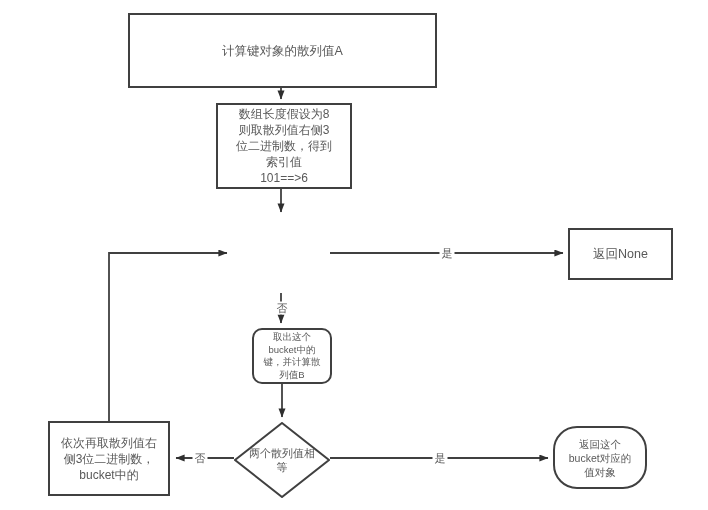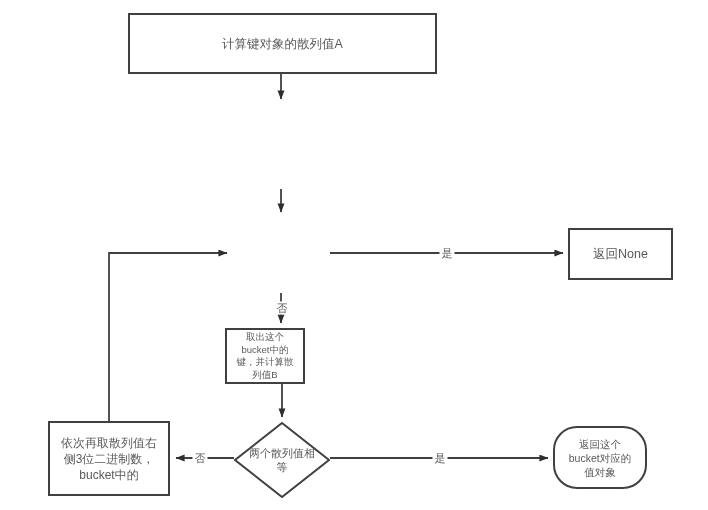--- a/index.html
+++ b/index.html
@@ -41,31 +41,38 @@
       <path d="M281,189 L281,212" marker-end="url(#arr)"></path>
       <path d="M330,253 L563,253" marker-end="url(#arr)"></path>
       <path d="M281,293 L281,323" marker-end="url(#arr)"></path>
       <path d="M282,384 L282,417" marker-end="url(#arr)"></path>
       <path d="M330,458 L548,458" marker-end="url(#arr)"></path>
       <path d="M234,458 L176,458" marker-end="url(#arr)"></path>
       <path d="M109,421 L109,253 L227,253" marker-end="url(#arr)"></path>
     </g>
   </svg>
 
-  <div class="node rect f12b" style="left:128px;top:13px;width:309px;height:61px;">
+  <div class="node rect f12b" style="left:128px;top:13px;width:309px;height:75px;">
     <div class="tl">计算键对象的散列值A</div>
   </div>
 
+  <div class="node rect f12" style="left:216px;top:103px;width:136px;height:86px;">
+    <div class="tl">数组长度假设为8</div>
+    <div class="tl">则取散列值右侧3</div>
+    <div class="tl">位二进制数，得到</div>
+    <div class="tl">索引值</div>
+    <div class="tl">101==&gt;6</div>
+  </div>
 
 
   <div class="node rect f12b" style="left:568px;top:228px;width:105px;height:52px;">
     <div class="tl">返回None</div>
   </div>
 
-  <div class="node rect f9" style="left:225px;top:328px;width:80px;height:56px;">
+  <div class="node rect f9" style="left:252px;top:328px;width:80px;height:56px;border-radius:10px;">
     <div class="tl">取出这个</div>
     <div class="tl">bucket中的</div>
     <div class="tl">键，并计算散</div>
     <div class="tl">列值B</div>
   </div>
 
   <div class="node terminal f10" style="left:553px;top:426px;width:94px;height:63px;">
     <div class="tl">返回这个</div>
     <div class="tl">bucket对应的</div>
     <div class="tl">值对象</div>

